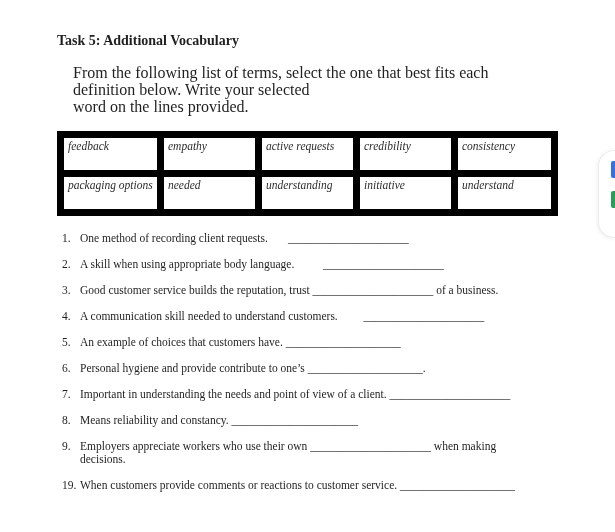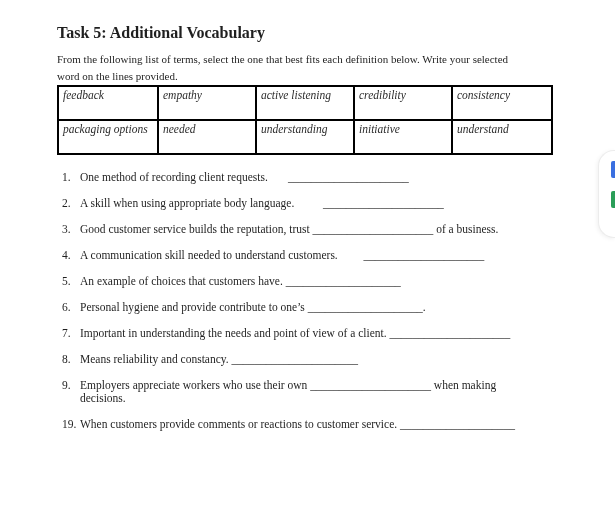--- a/index.html
+++ b/index.html
@@ -10,39 +10,39 @@
     overflow: hidden;
     font-family: "Liberation Serif", serif;
     color: #1f1f1f;
   }
   .content {
     position: absolute;
     left: 57px; top: 26px;
     width: 500px;
   }
   .doc-title {
-    font-size: 16px;
+    font-size: 14px;
     font-weight: bold;
     line-height: 14px;
-    margin: 0 0 11px 0;
+    margin: 8px 0 11px 0;
   }
   .intro {
-    font-size: 11px;
+    font-size: 16px;
     line-height: 17px;
-    margin: 0;
+    margin: 16px;
   }
   .intro span { display: block; }
   table.word-bank {
     border-collapse: collapse;
     margin-top: 0px;
     width: 494px;
     table-layout: fixed;
   }
   table.word-bank td {
-    border: 2px solid #000000;
+    border: 7px solid #000000;
     vertical-align: top;
     height: 30px;
     padding: 2px 2px 0 4px;
     font-style: italic;
     font-size: 11.5px;
     line-height: 13px;
     color: #2b2b2b;
     overflow: hidden;
     white-space: nowrap;
   }
@@ -100,21 +100,21 @@
       <col style="width:100px">
         <col style="width:98px">
         <col style="width:98px">
         <col style="width:98px">
         <col style="width:100px">
     </colgroup>
     <tbody id="wb-body">
         <tr>
           <td>feedback</td>
           <td>empathy</td>
-          <td>active listening</td>
+          <td>active requests</td>
           <td>credibility</td>
           <td>consistency</td>
         </tr>
         <tr>
           <td>packaging options</td>
           <td>needed</td>
           <td>understanding</td>
           <td>initiative</td>
           <td>understand</td>
         </tr>

